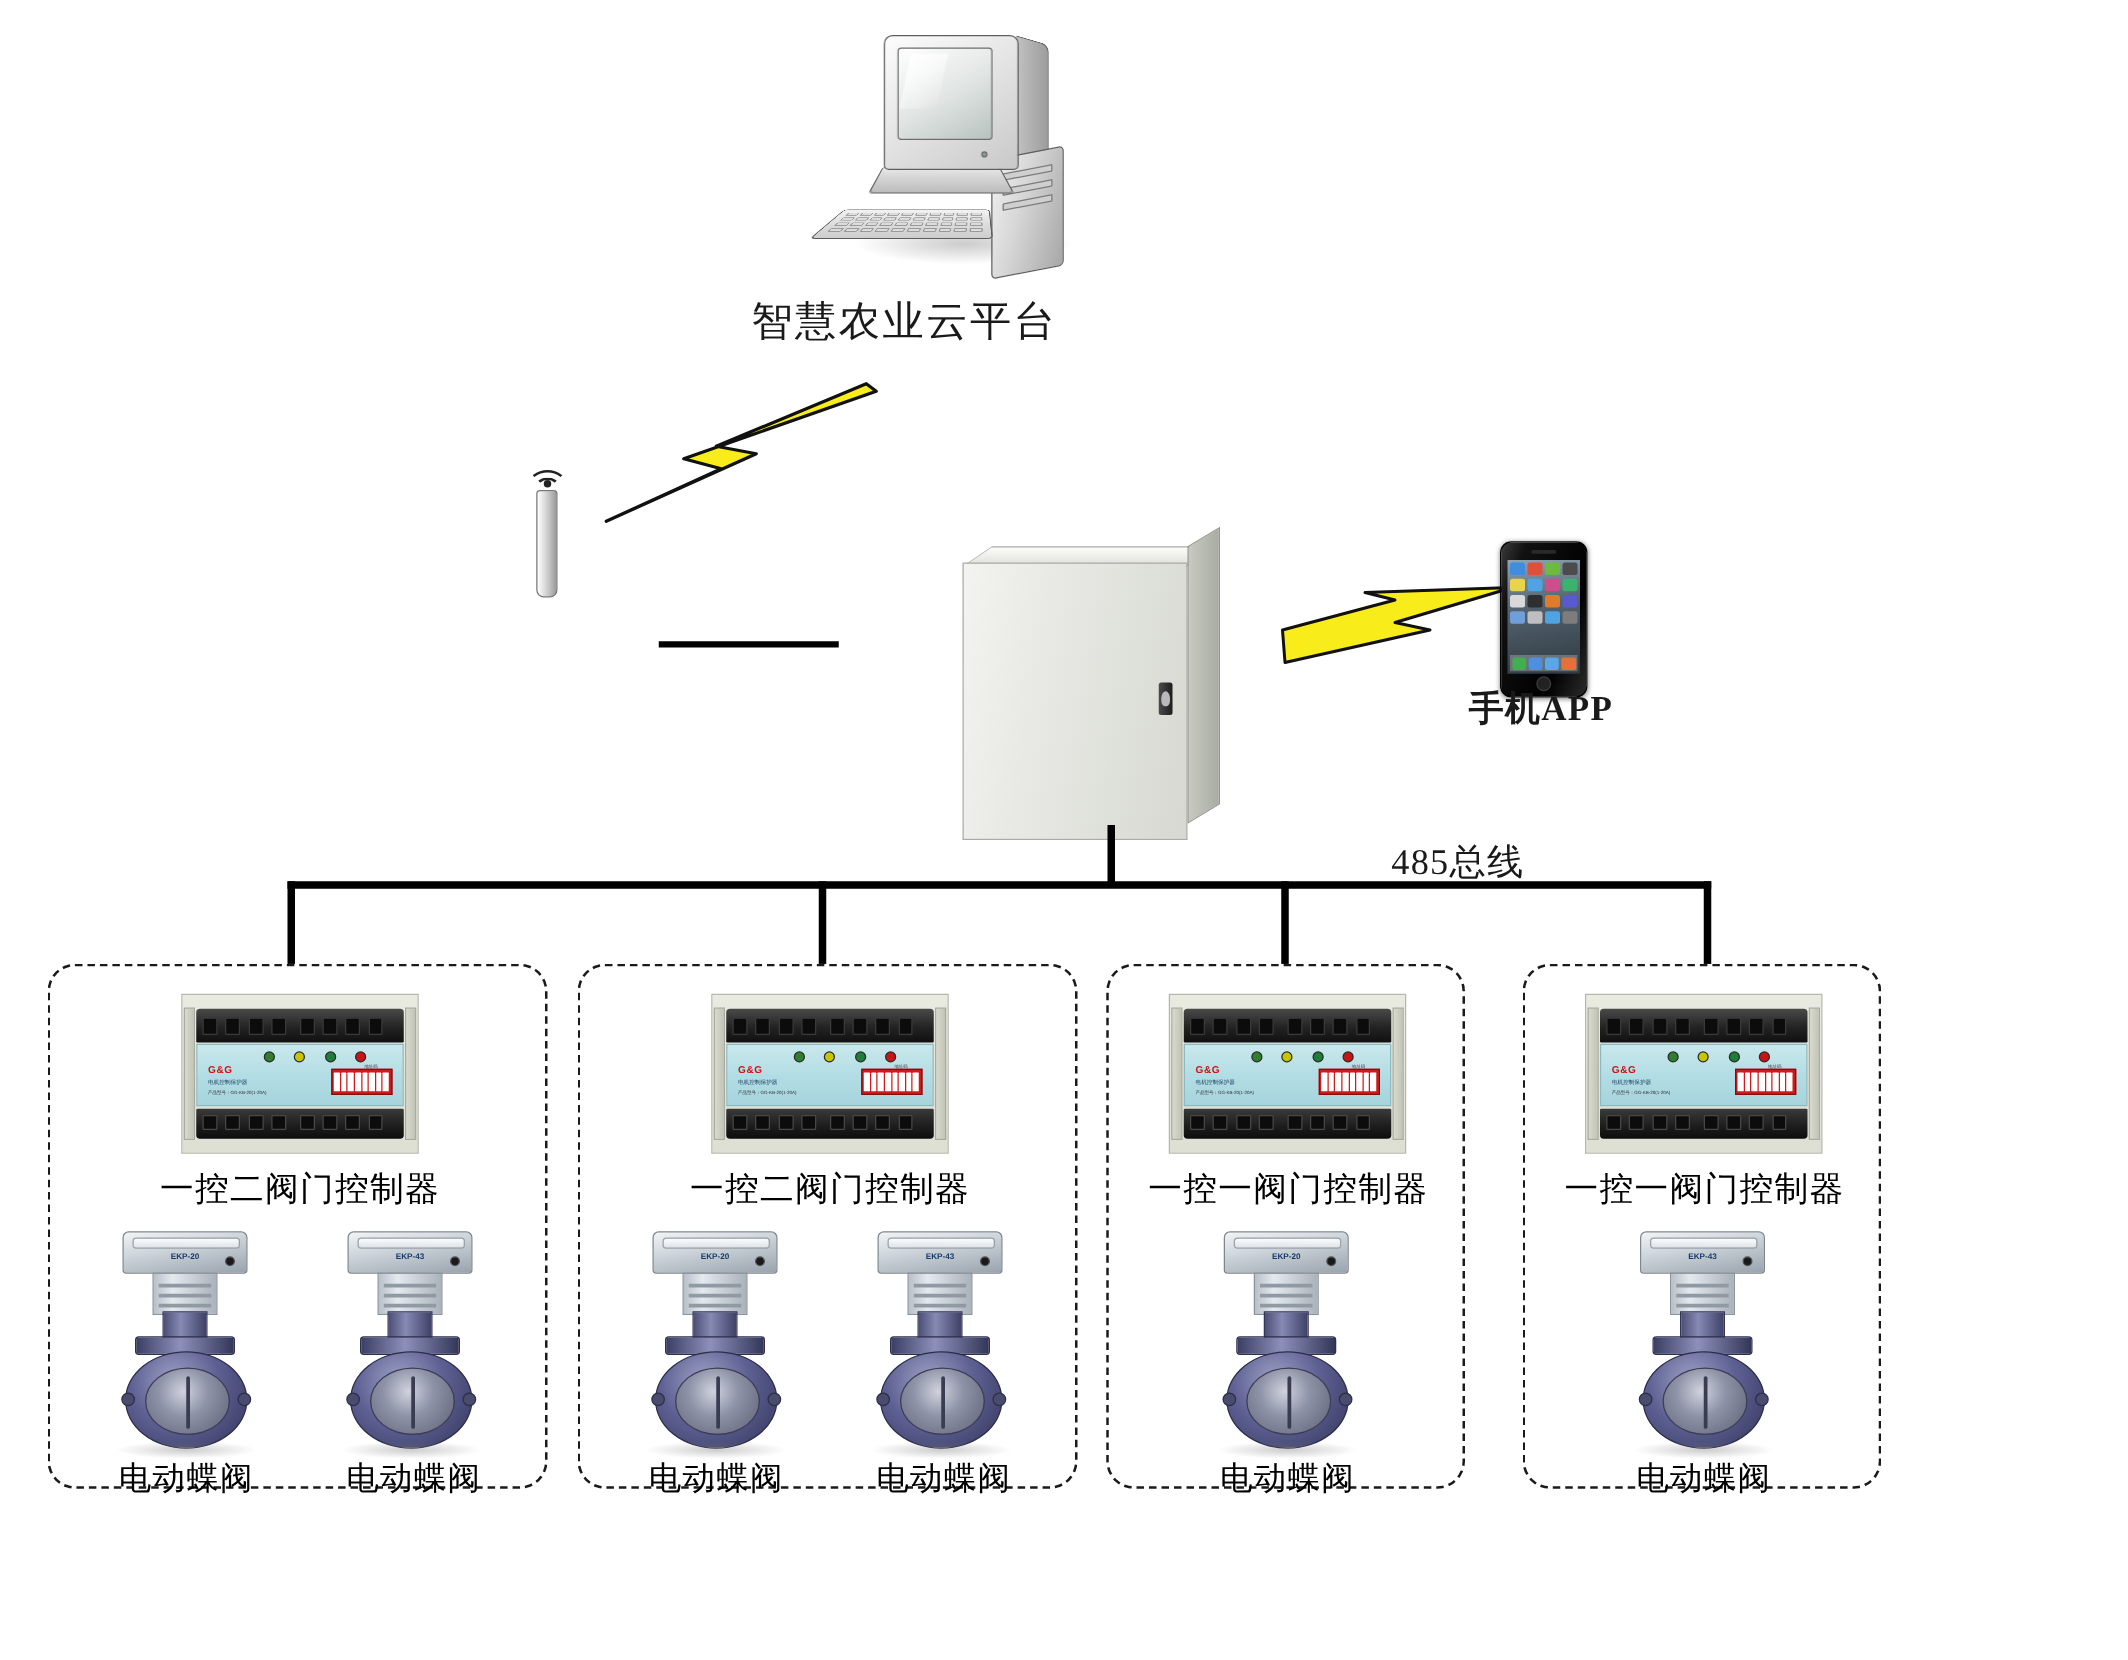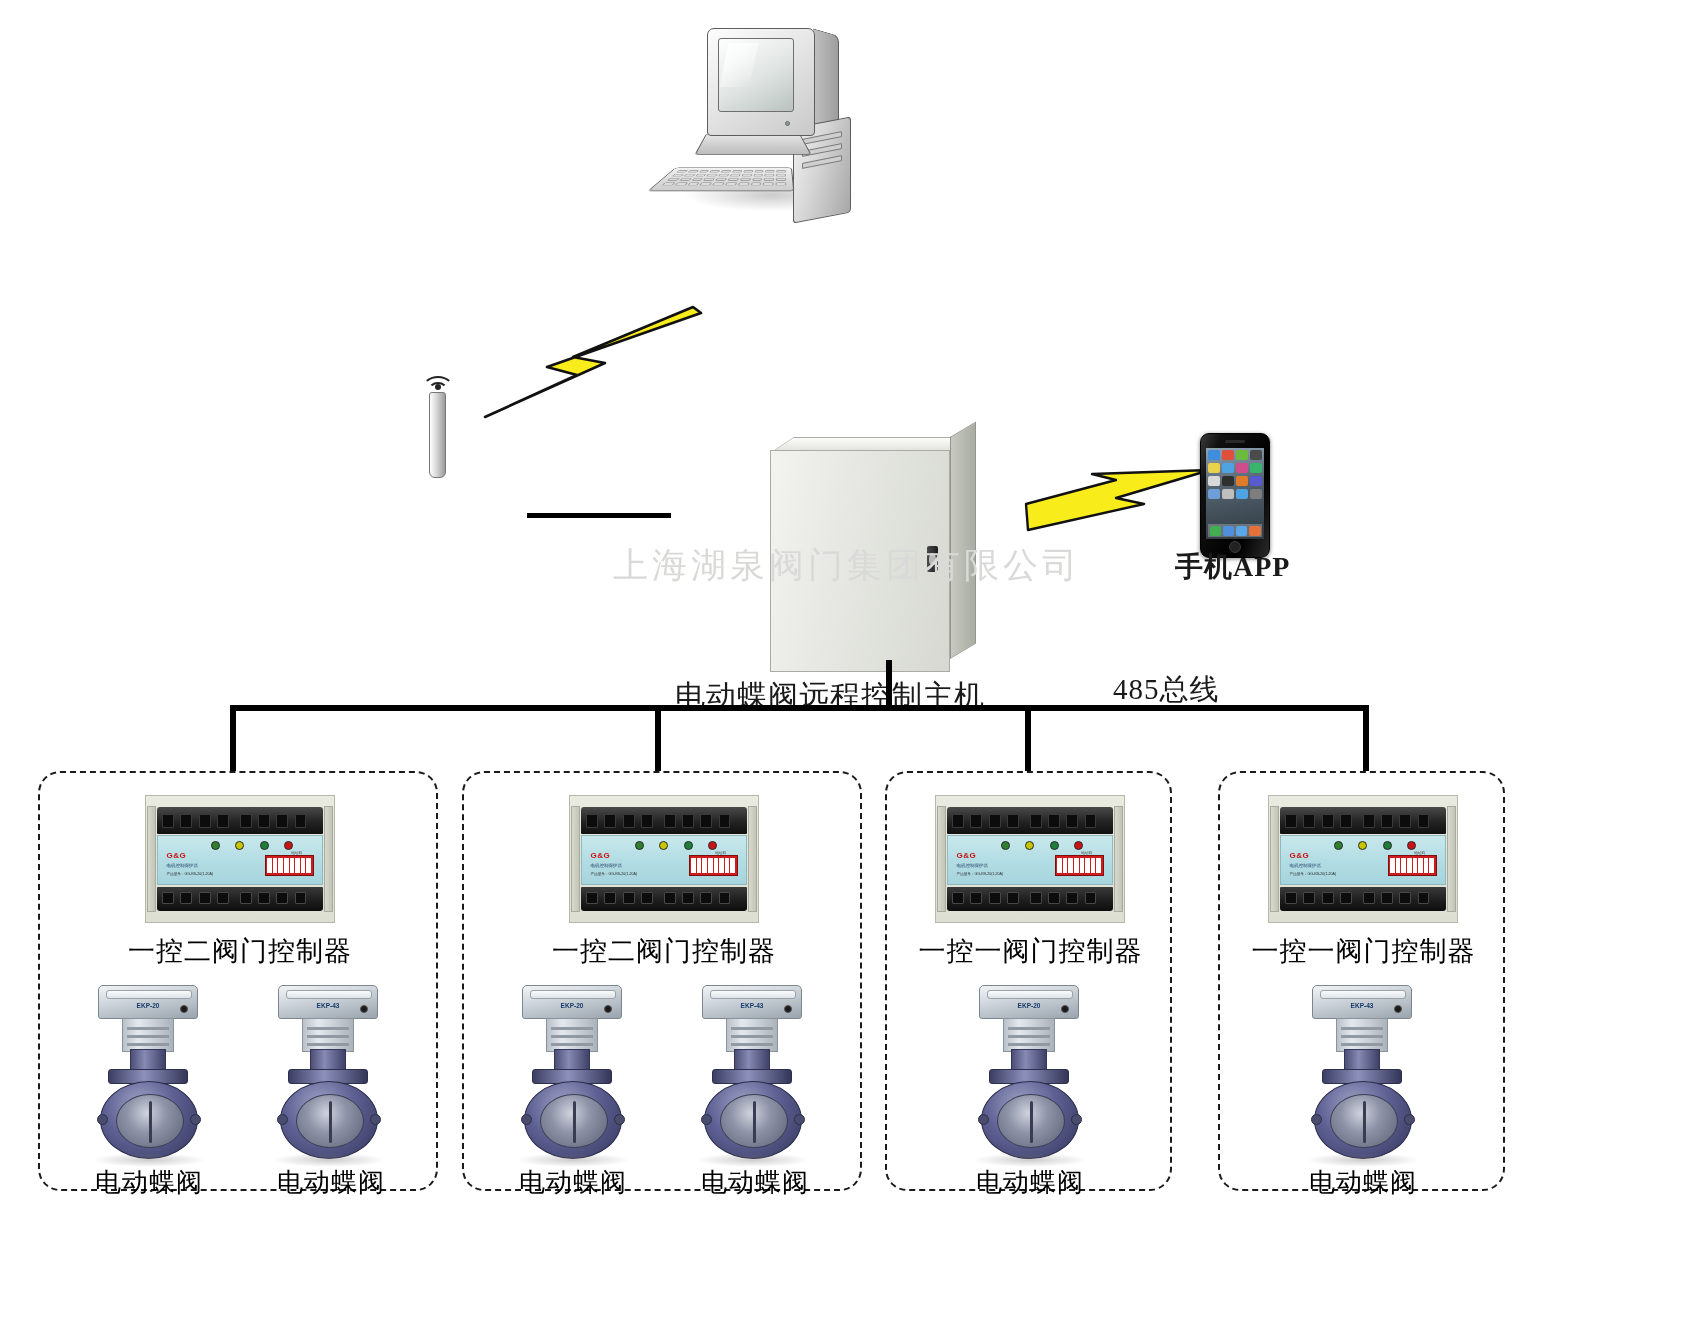--- a/index.html
+++ b/index.html
@@ -335,20 +335,21 @@
           <span></span>
           <span></span>
           <span></span>
           <span></span>
           <span></span>
           <span></span>
           <span></span>
         </div>
     </div>
   </div>
+  <div class="lbl" id="pc-caption">智慧农业云平台</div>
 
   <svg class="bolt" style="left:455px; top:305px;" width="250" height="115" viewBox="0 0 250 115">
     <polygon points="238,2 118,52 150,58 30,112 122,70 92,62 246,8" fill="#f9ec1b" stroke="#111" stroke-width="2.6" stroke-linejoin="round"></polygon>
   </svg>
 
 
   <div id="antenna" style="left:415px; top:370px;">
     <div class="ant-wave" style="left:7px; top:6px;  width:32px; height:26px;"></div>
     <div class="ant-wave" style="left:13px; top:12px; width:20px; height:17px;"></div>
     <div class="ant-dot"></div>
@@ -357,23 +358,21 @@
 
   <div class="hline" style="left:527px; top:513px; width:144px; height:5px;"></div>
 
   <div id="cabinet-group">
     <div class="cab-top"></div>
     <div class="cab-side"></div>
     <div class="cab-front">
       <div class="cab-lock"></div>
     </div>
   </div>
-  <div class="lbl" id="cabinet-caption">电动蝶阀远程控制主机</div>
-
-  <div id="watermark">上海湖泉阀门集团有限公司</div>
+
 
   <svg class="bolt" style="left:1020px; top:468px;" width="195" height="70" viewBox="0 0 195 70">
     <polygon points="6,36 96,12 72,6 190,2 96,30 124,36 8,62" fill="#f9ec1b" stroke="#111" stroke-width="2.4" stroke-linejoin="round"></polygon>
   </svg>
 
   <div id="phone-group">
     <div class="phone-body">
       <div class="phone-speaker"></div>
       <div class="phone-screen">
         <div class="phone-grid" style="top:2px">

